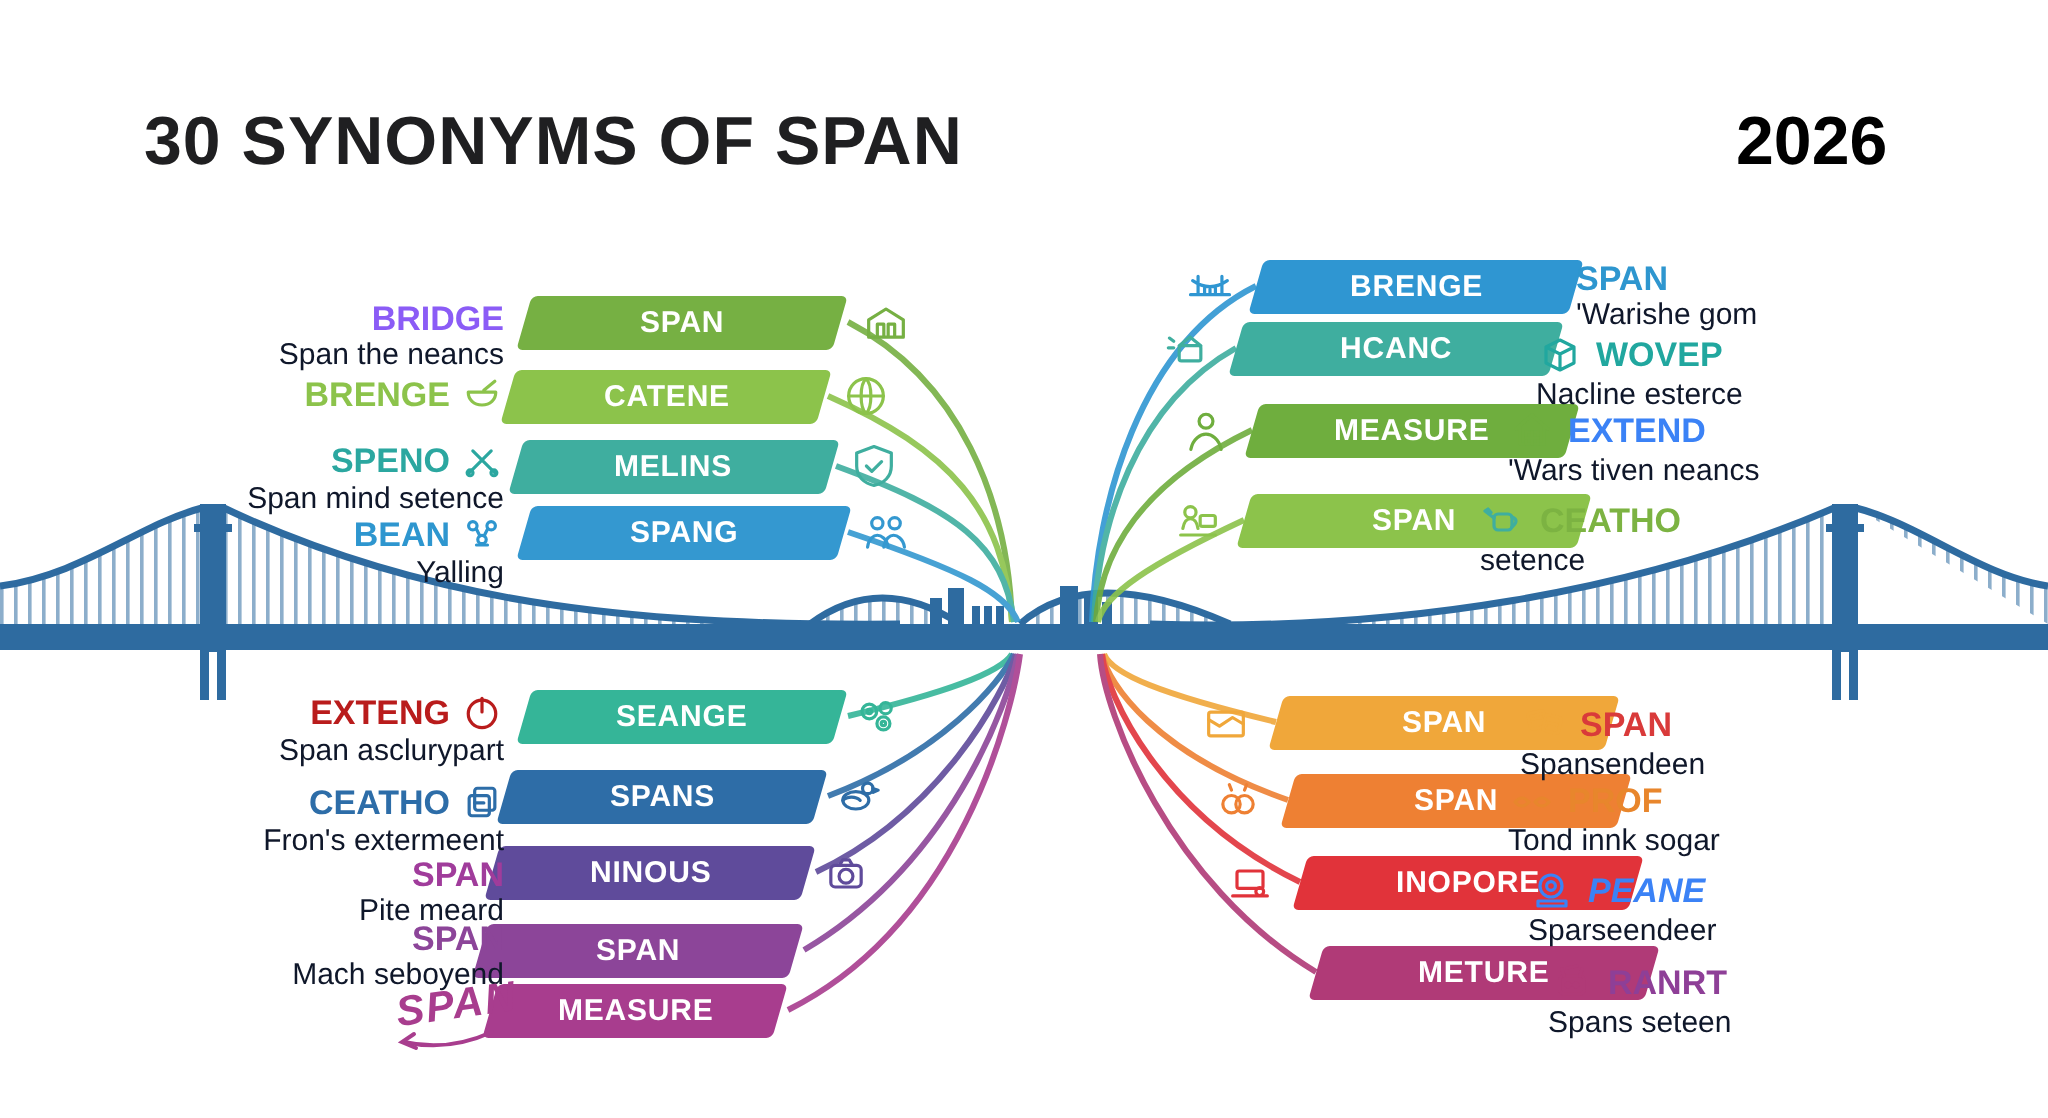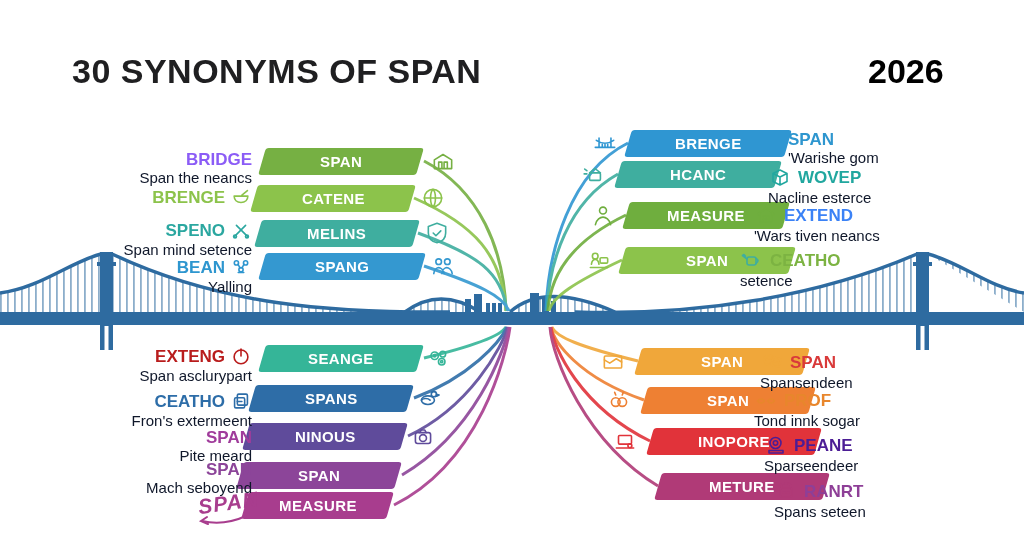--- a/index.html
+++ b/index.html
@@ -405,21 +405,21 @@
   <svg class="ic" viewBox="0 0 24 24" fill="none" stroke="currentColor" stroke-width="1.6" stroke-linecap="round" stroke-linejoin="round">
       <rect x="6" y="6" width="12" height="8" rx="1"></rect>
       <path d="M4 17.5h16"></path>
       <circle cx="16.5" cy="15.5" r="1.8"></circle>
     </svg>
 </span>
 <div class="ribbon" style="left: 650px; top: 428px; width: 168px; background-color: rgb(225, 51, 58);">
   <span class="rtext">INOPORE</span>
 </div>
 <div class="rlabel" style="left:764px;top:433px">
-  <div class="term" style="color: #4c1d95;">
+  <div class="term" style="color: #3b82f6; font-style: italic;">
     <span class="icw">
         <svg class="ic-s" viewBox="0 0 24 24" fill="none" stroke="currentColor" stroke-width="1.6" stroke-linecap="round" stroke-linejoin="round">
           <circle cx="11.5" cy="10" r="5.5"></circle>
           <circle cx="11.5" cy="10" r="2.2"></circle>
           <path d="M5 17.5h14v2.5H5z"></path>
         </svg>
       </span>
     <span>PEANE</span>
   </div>
   <div class="desc">Sparseendeer</div>

